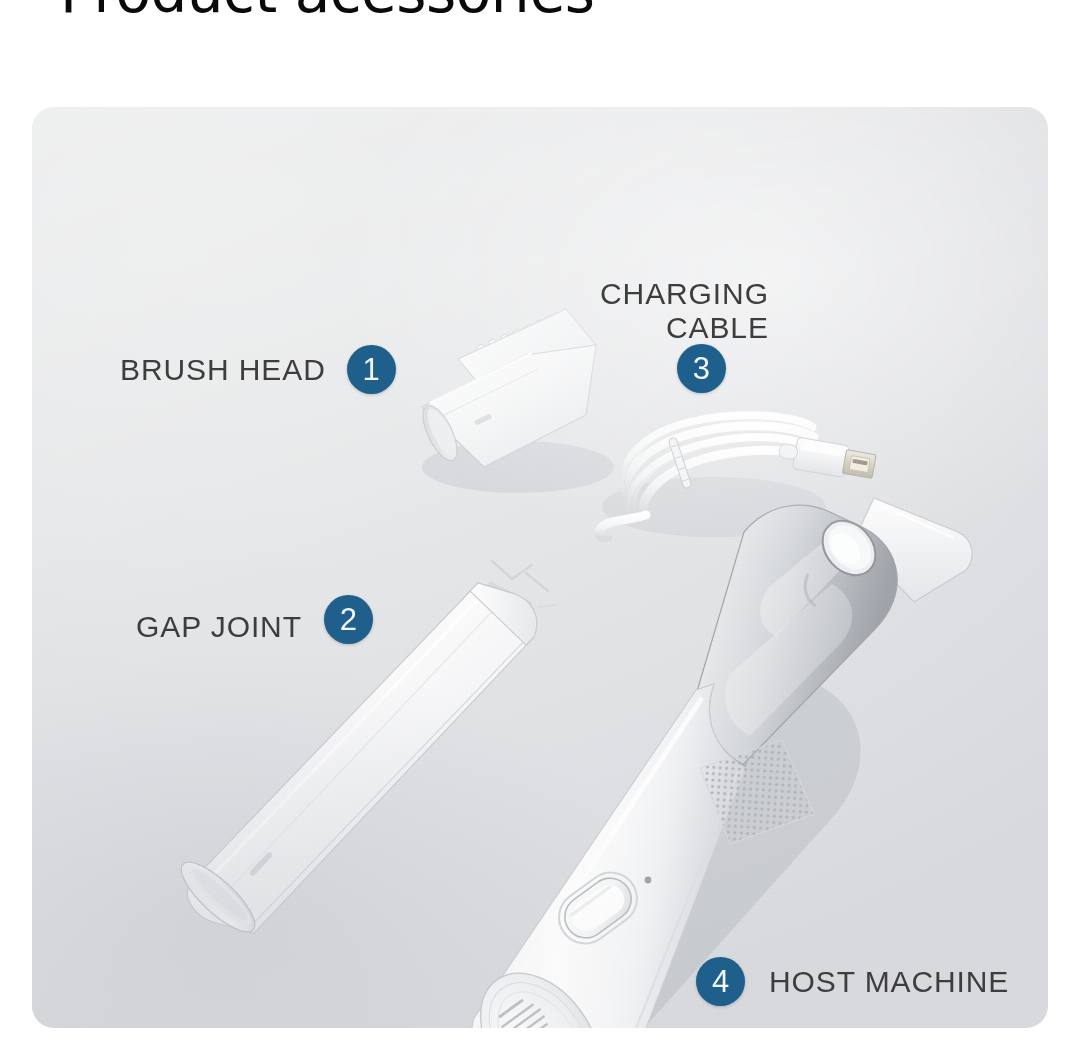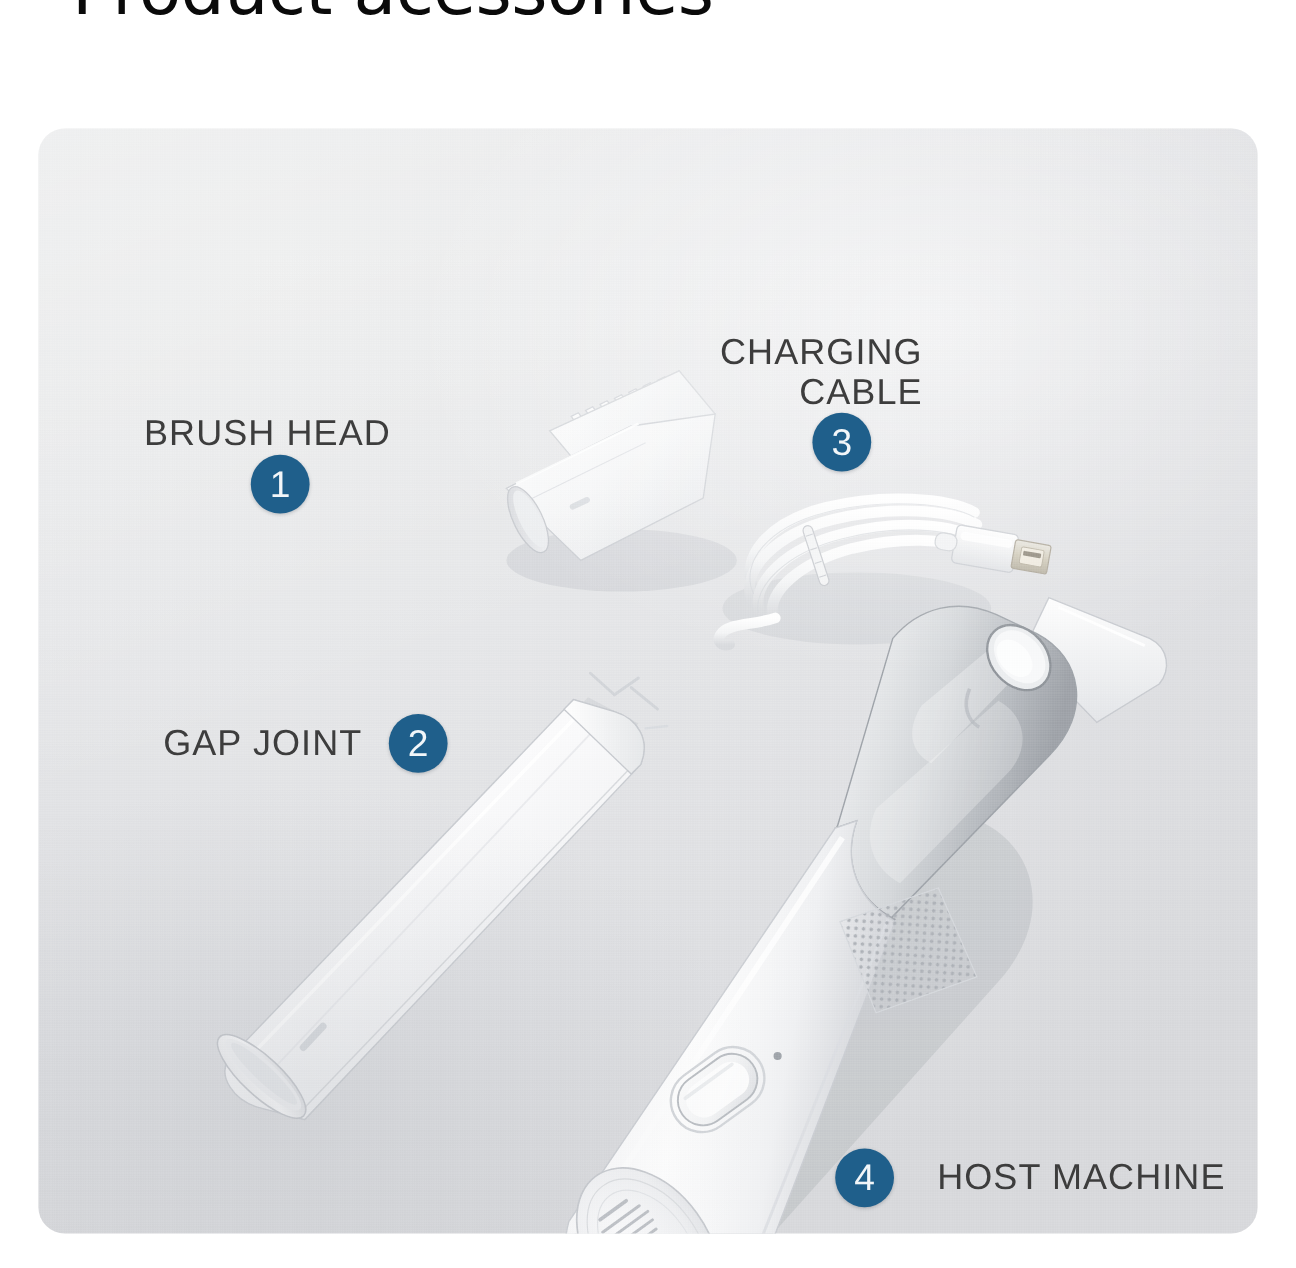--- a/index.html
+++ b/index.html
@@ -52,31 +52,31 @@
   }
   .badge{
     width:49px;height:49px;border-radius:50%;
     background:#1f5f8b;
     display:flex;align-items:center;justify-content:center;
     color:#f2f6f9;font-size:31px;font-weight:400;line-height:1;
     box-shadow:0 1px 3px rgba(60,70,80,.28);
     flex:0 0 auto;
   }
 
-  #callout-brush{left:88px;top:238px;flex-direction:column;}
+  #callout-brush{left:88px;top:238px;}
   #callout-brush .txt{margin-right:21px;}
 
   #callout-cable{left:568px;top:170px;flex-direction:column;}
   #callout-cable .txt{margin-right:34px;text-align:right;}
 
-  #callout-gap{left:104px;top:488px;}
+  #callout-gap{left:104px;top:488px;align-items:flex-end;}
   #callout-gap .txt{margin-right:22px;}
 
   #callout-host{left:664px;top:850px;}
-  #callout-host .txt{margin-left:36px;}
+  #callout-host .txt{margin-left:24px;}
 
   
   .art{position:absolute;pointer-events:none;}
 
   
   #art-brush{left:368px;top:190px;width:236px;height:210px;}
 
   
   #art-cable{left:552px;top:272px;width:300px;height:170px;}
 

